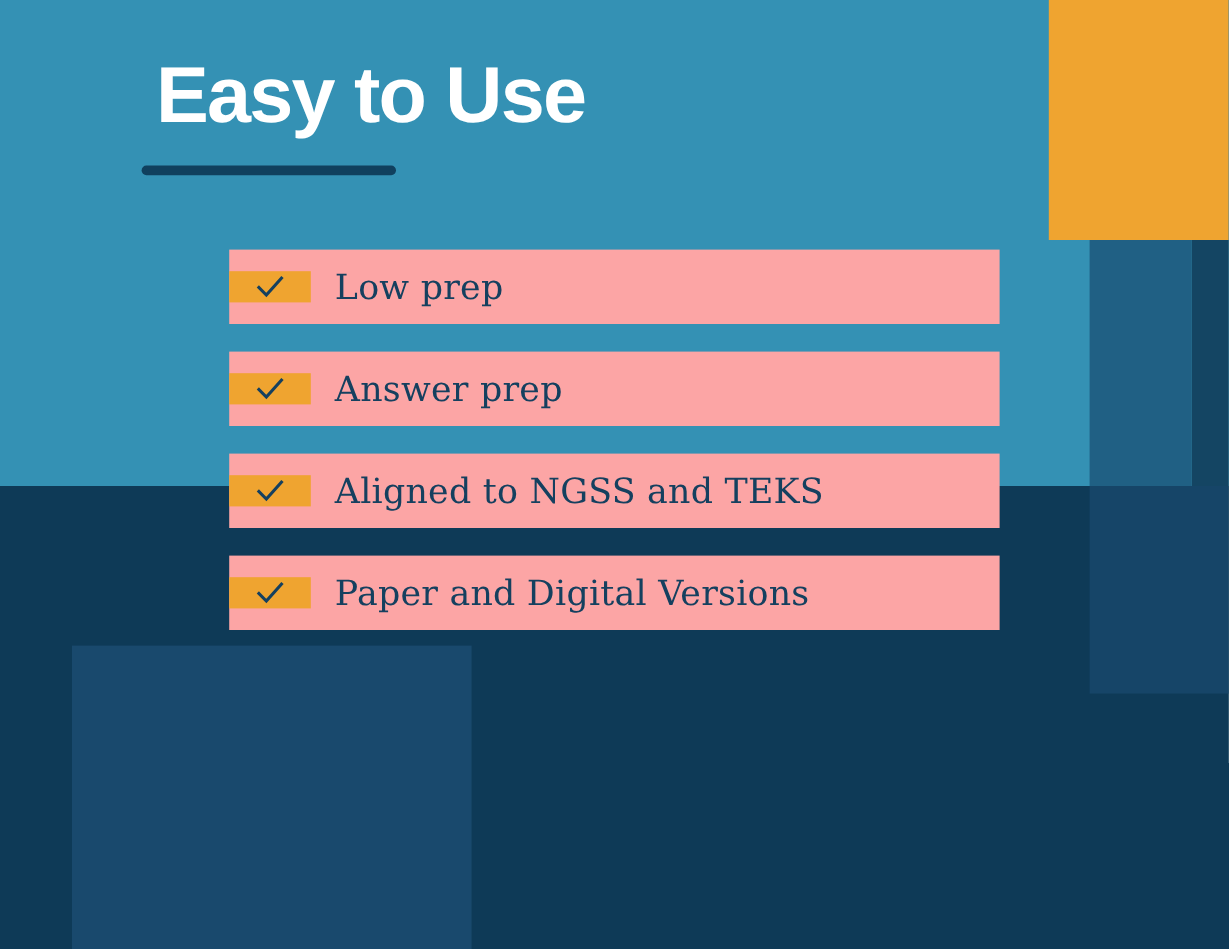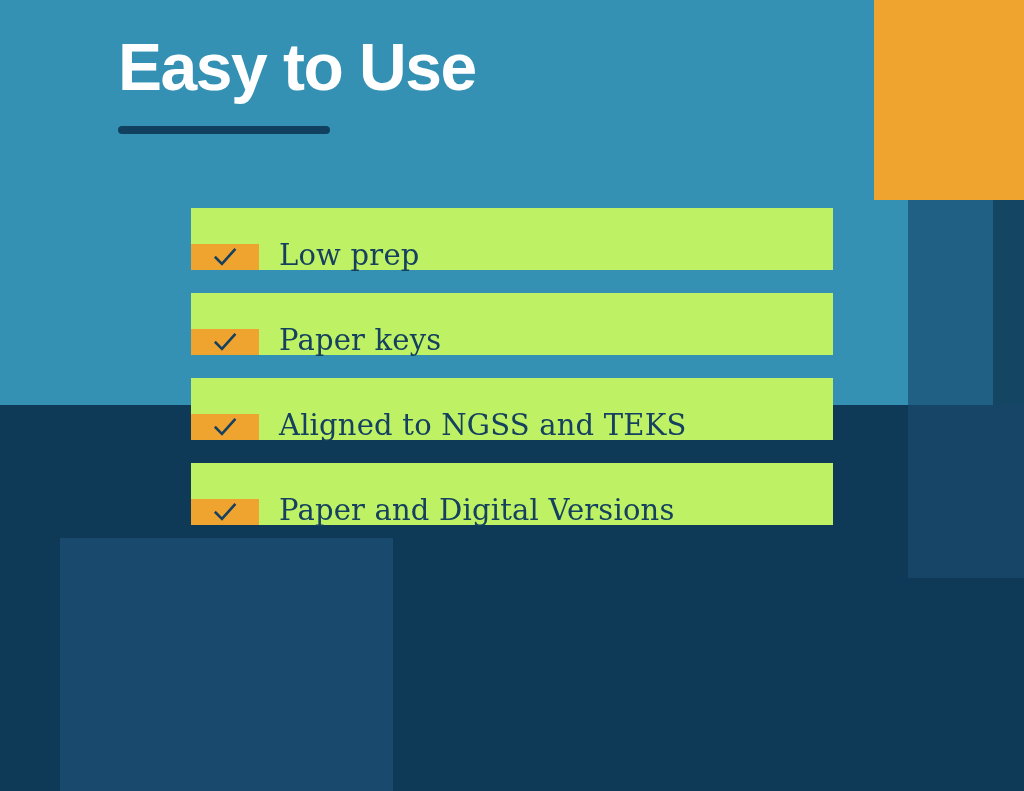--- a/index.html
+++ b/index.html
@@ -72,21 +72,21 @@
 
   
   .title-wrap {
     position: absolute;
     left: 118px;
     top: 34px;
     width: 700px;
   }
 
   .slide-title {
-    margin: 0;
+    margin: 12px;
     font-family: "Liberation Sans", sans-serif;
     font-weight: 700;
     font-size: 66px;
     line-height: 1.0;
     letter-spacing: -1.5px;
     color: #ffffff;
   }
 
   .title-rule {
     margin-top: 26px;
@@ -102,24 +102,24 @@
     left: 191px;
     top: 208px;
     width: 642px;
     list-style: none;
     margin: 0;
     padding: 0;
   }
 
   .check-row {
     display: flex;
-    align-items: flex-end;
+    align-items: center;
     height: 62px;
     margin-bottom: 23px;
-    background: #bef264;
+    background: #fca5a5;
   }
 
   .check-row:last-child { margin-bottom: 4px; }
 
   .check-box {
     flex: 0 0 68px;
     width: 68px;
     background: #efa430;
     display: flex;
     align-items: center;
@@ -182,21 +182,21 @@
 
 
   <li class="check-row">
     <span class="check-box">
       <span class="check-mark">
         <svg viewBox="0 0 24 24" aria-hidden="true">
           <path d="M3.5 12.6 L9.2 18.3 L20.8 5.4" fill="none" stroke="currentColor" stroke-width="2.4" stroke-linecap="square" stroke-linejoin="miter"></path>
         </svg>
       </span>
     </span>
-    <span class="check-label">Paper keys</span>
+    <span class="check-label">Answer prep</span>
   </li>
 
   <li class="check-row">
     <span class="check-box">
       <span class="check-mark">
         <svg viewBox="0 0 24 24" aria-hidden="true">
           <path d="M3.5 12.6 L9.2 18.3 L20.8 5.4" fill="none" stroke="currentColor" stroke-width="2.4" stroke-linecap="square" stroke-linejoin="miter"></path>
         </svg>
       </span>
     </span>

